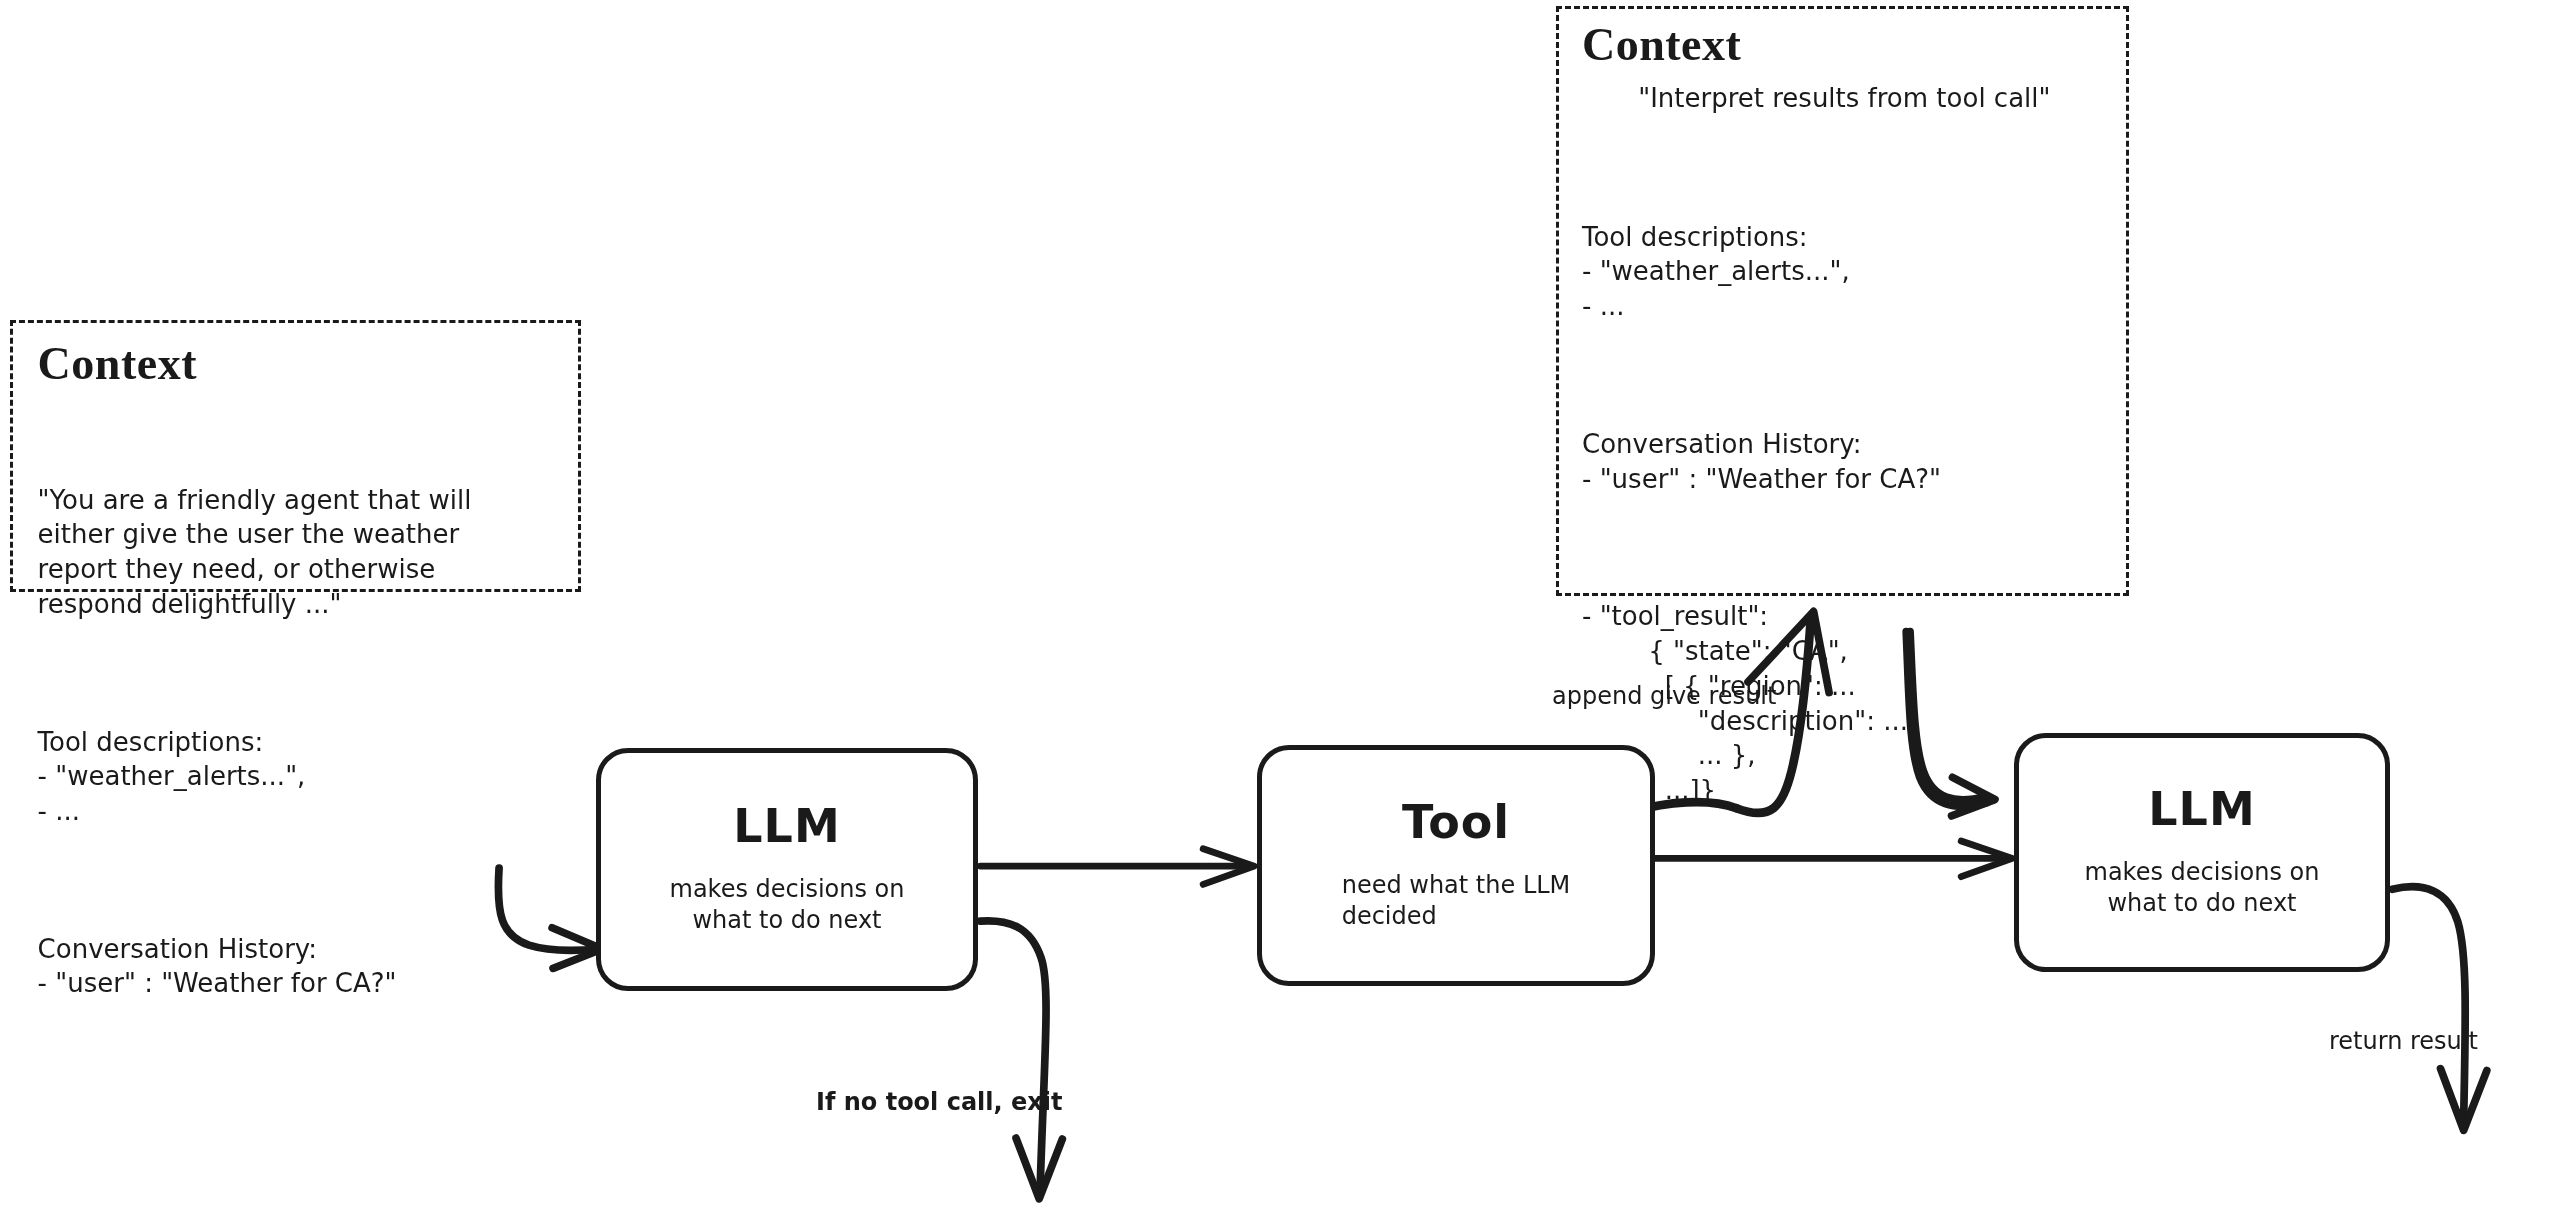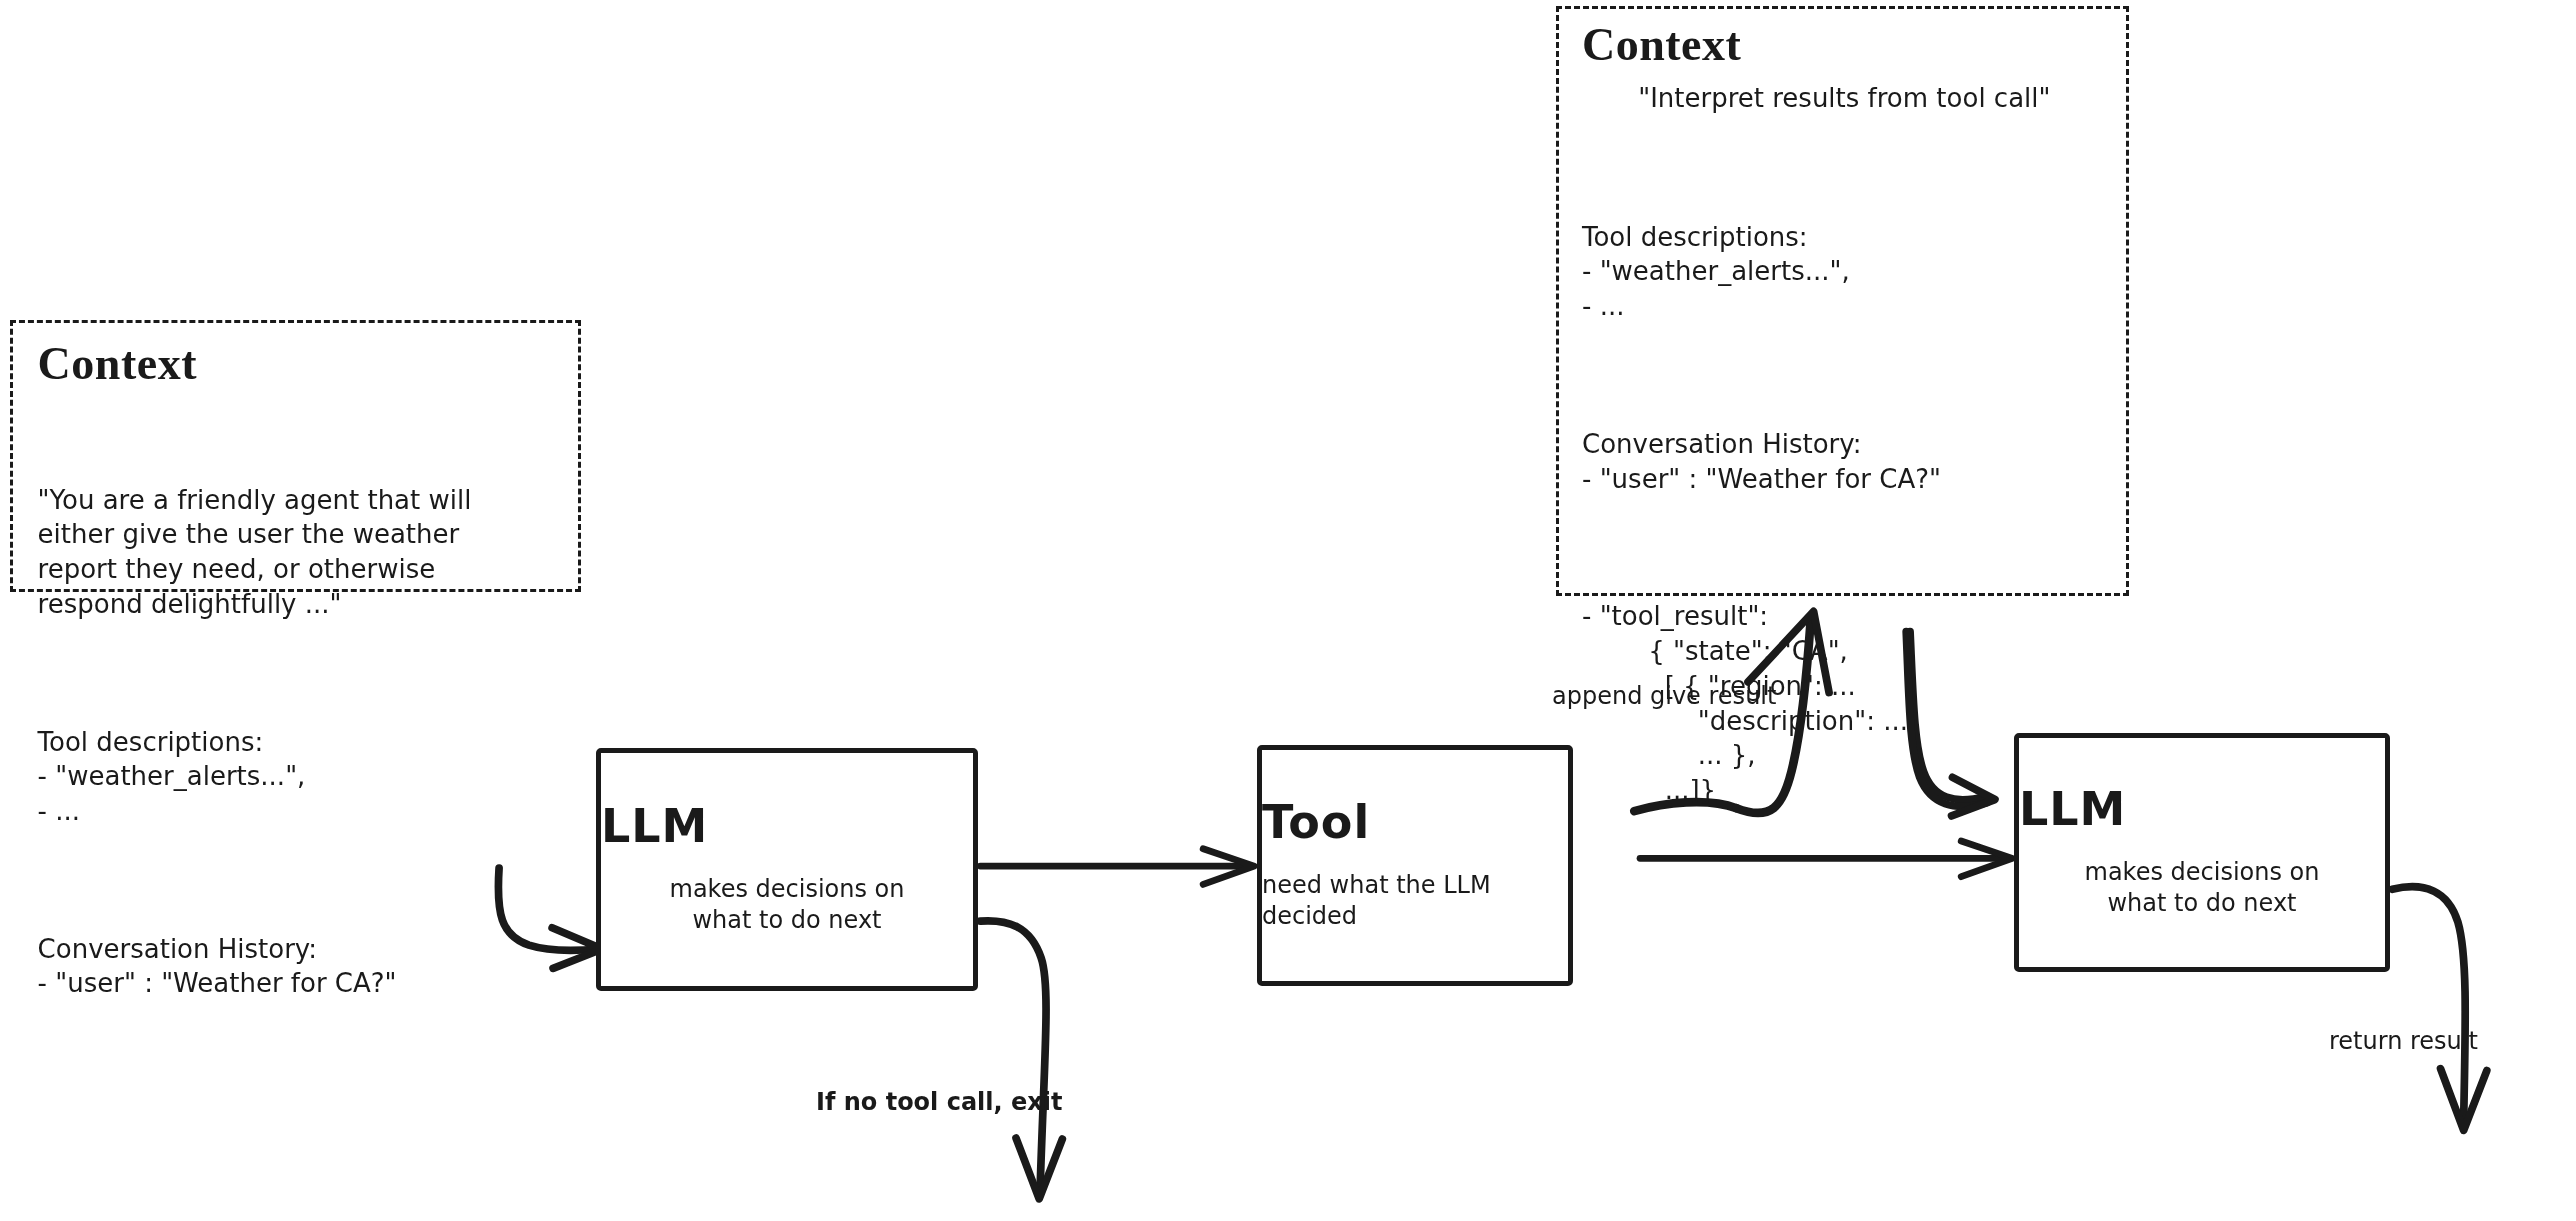--- a/index.html
+++ b/index.html
@@ -73,45 +73,46 @@
     text-align: center;
     font-size: 26px;
     color: #1a1a1a;
     margin: 0 0 29px 0;
   }
 
   
   .node {
     position: absolute;
     border: 5.8px solid #1a1a1a;
-    border-radius: 5px;
+    border-radius: 32px;
     background: #ffffff;
     box-sizing: border-box;
     display: flex;
     flex-direction: column;
+    align-items: center;
     justify-content: center;
   }
   .node-title {
     font-size: 46px;
     font-weight: 600;
     color: #1a1a1a;
     letter-spacing: 1px;
     line-height: 1;
   }
   .node-sub {
     margin-top: 25px;
     font-size: 24px;
     line-height: 1.28;
     color: #1a1a1a;
     text-align: center;
     white-space: pre-line;
   }
 
   #node-llm-1 { left: 596px;  top: 748px; width: 382px; height: 243px; }
-  #node-tool  { left: 1257px; top: 745px; width: 316px; height: 241px; }
+  #node-tool  { left: 1257px; top: 745px; width: 398px; height: 241px; }
   #node-llm-2 { left: 2014px; top: 733px; width: 376px; height: 239px; }
 
   #node-tool .node-sub { text-align: left; }
 
   
   .edge-label {
     position: absolute;
     font-size: 24px;
     color: #1a1a1a;
     white-space: nowrap;

